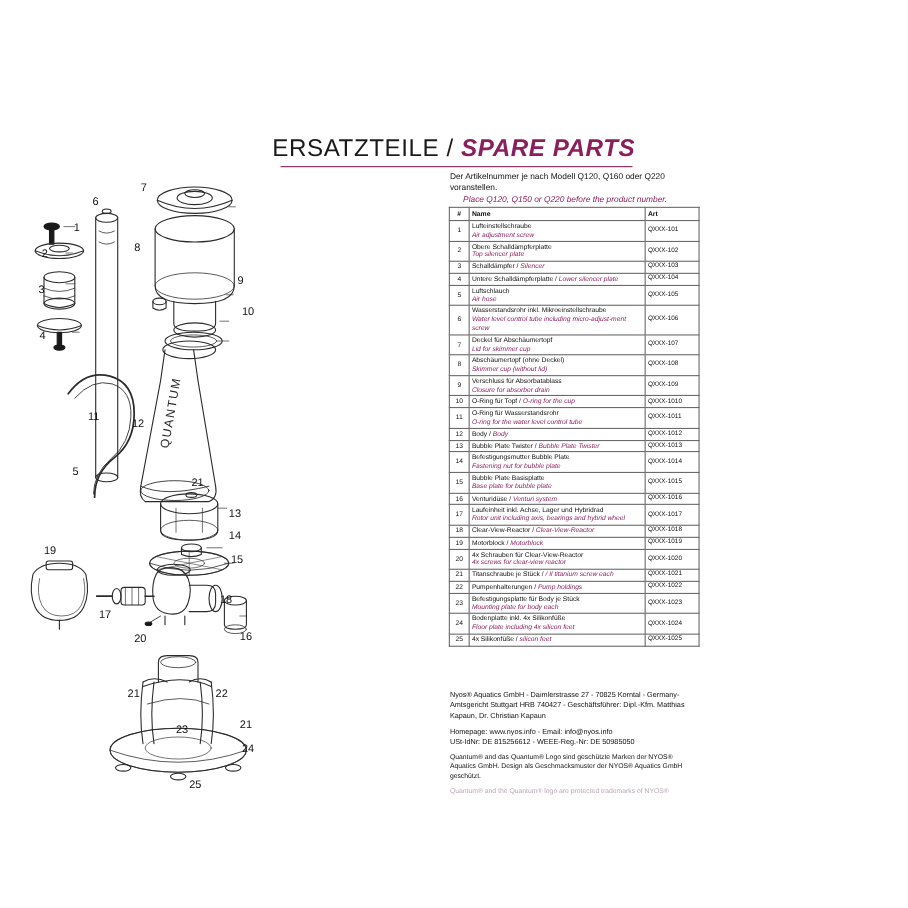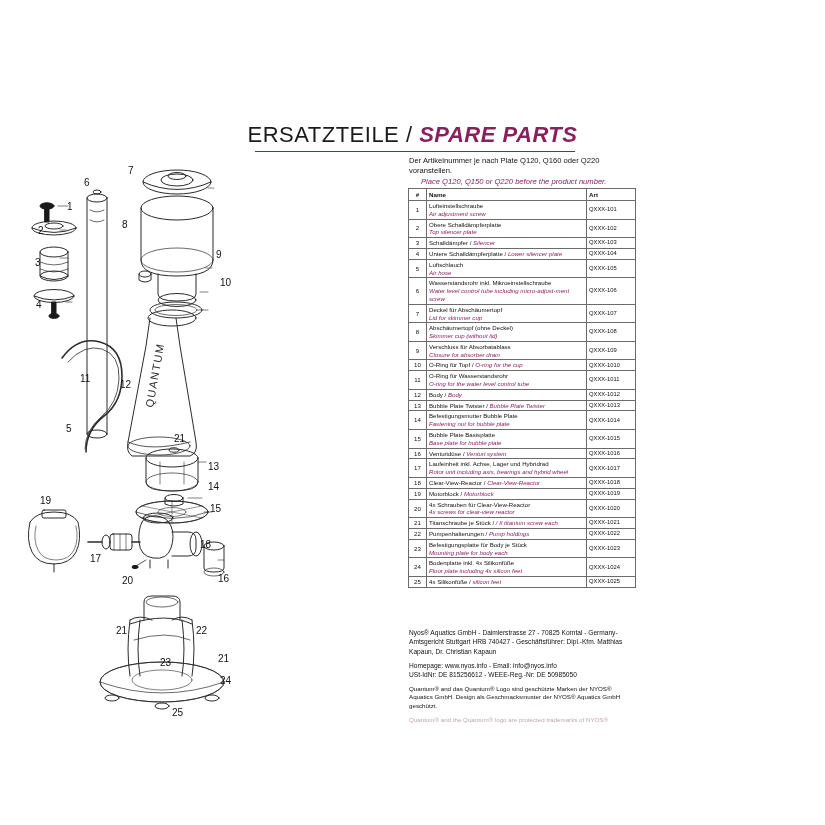--- a/index.html
+++ b/index.html
@@ -46,21 +46,21 @@
   <div class="title-wrap">
     <span class="title">
       <span class="de">ERSATZTEILE</span>
       <span class="sep">/</span>
       <span class="en">SPARE PARTS</span>
     </span>
   </div>
   <div class="title-rule"></div>
 
   <div class="notice">
-    <div>Der Artikelnummer je nach Plate Q120, Q160 oder Q220 voranstellen.</div>
+    <div>Der Artikelnummer je nach Modell Q120, Q160 oder Q220 voranstellen.</div>
     <div class="en">Place Q120, Q150 or Q220 before the product number.</div>
   </div>
 
   <table class="tbl">
     <thead>
       <tr>
         <th class="c-num">#</th>
         <th>Name</th>
         <th class="c-art">Art</th>
       </tr>

